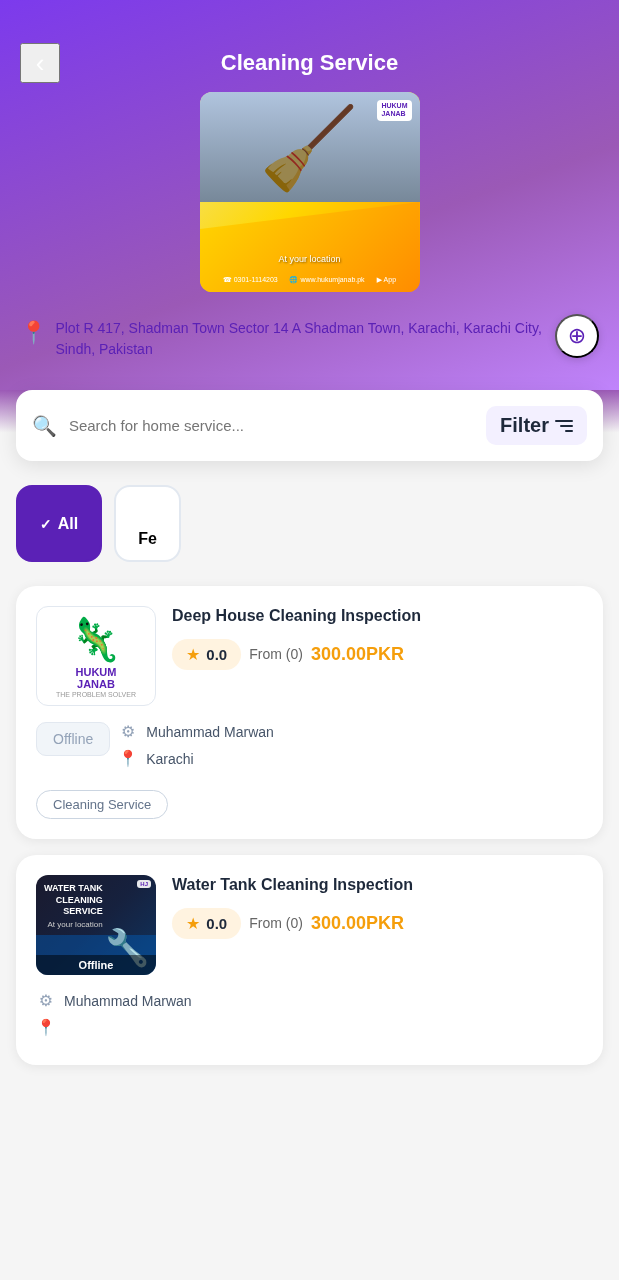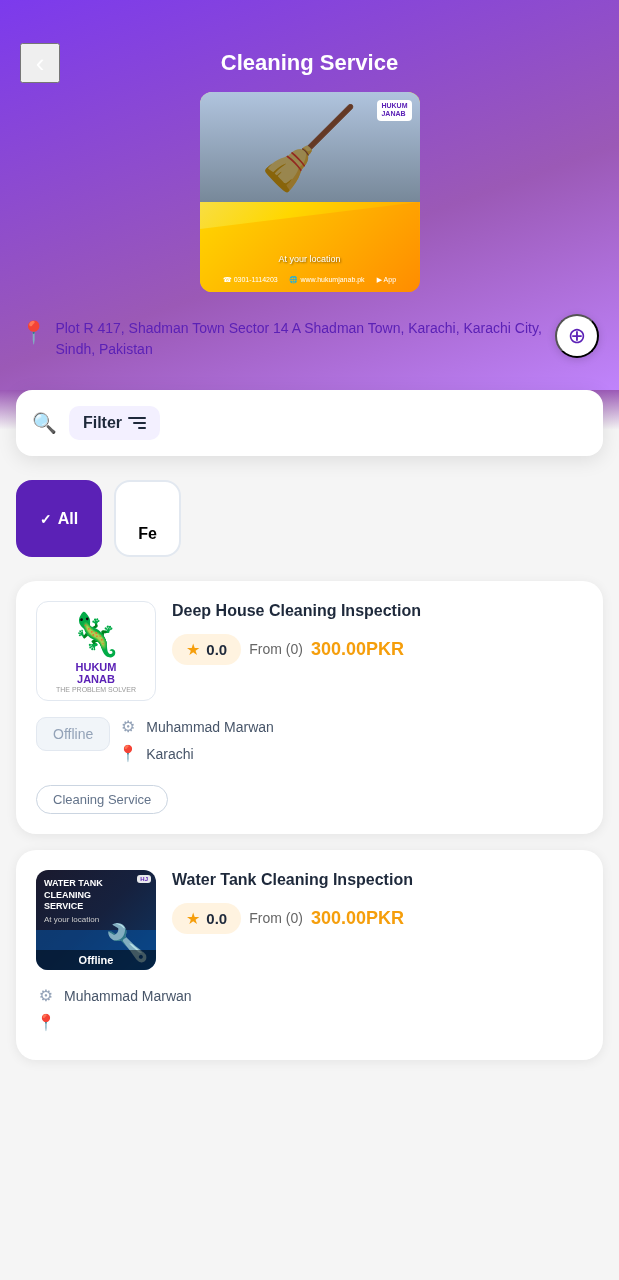--- a/index.html
+++ b/index.html
@@ -214,21 +214,21 @@
 
     .filter-btn {
       display: flex;
       align-items: center;
       gap: 6px;
       background: #f3f0ff;
       border: none;
       border-radius: 10px;
       padding: 8px 14px;
       cursor: pointer;
-      font-size: 16px;
+      font-size: 20px;
       font-weight: 600;
       color: #1e293b;
     }
 
     .filter-lines {
       display: flex;
       flex-direction: column;
       gap: 3px;
       align-items: flex-end;
     }
@@ -514,20 +514,21 @@
     <button class="gps-btn">
       <span class="gps-icon">⊕</span>
     </button>
   </div>
 
 </div>
 
 <div style="background: linear-gradient(to bottom, #9b59b6 0%, #f5f5f5 60%); padding-top: 1px;">
   <div class="search-section">
     <span class="search-icon-wrap">🔍</span>
+    <input class="search-input" type="text" placeholder="Search for home service..." style="">
     <button class="filter-btn">
       <span>Filter</span>
       <div class="filter-lines">
         <div class="filter-line" style="width:18px;"></div>
         <div class="filter-line" style="width:13px;"></div>
         <div class="filter-line" style="width:8px;"></div>
       </div>
     </button>
   </div>
 </div>
@@ -588,21 +589,21 @@
     <div class="tags-row">
       <span class="tag-pill">Cleaning Service</span>
     </div>
   </div>
 
   <div class="service-card">
     <div class="card-top">
 
       <div class="card-logo-wrap water-tank-bg" style="position:relative;overflow:hidden;">
         <div class="card2-logo-inner">
-          <div style="position:absolute;top:8px;left:8px;z-index:3;">
+          <div style="position:absolute;top:8px;left:8px;z-index:3;text-align:right;">
             <div style="font-size:9px;font-weight:900;color:white;line-height:1.3;">WATER TANK</div>
             <div style="font-size:9px;font-weight:700;color:white;line-height:1.3;">CLEANING</div>
             <div style="font-size:9px;font-weight:900;color:white;line-height:1.3;">SERVICE</div>
             <div style="font-size:8px;color:#ccc;margin-top:2px;">At your location</div>
           </div>
 
           <div style="position:absolute;bottom:6px;right:6px;font-size:36px;z-index:3;">🔧</div>
 
           <div class="card2-logo-small">HJ</div>
         </div>

